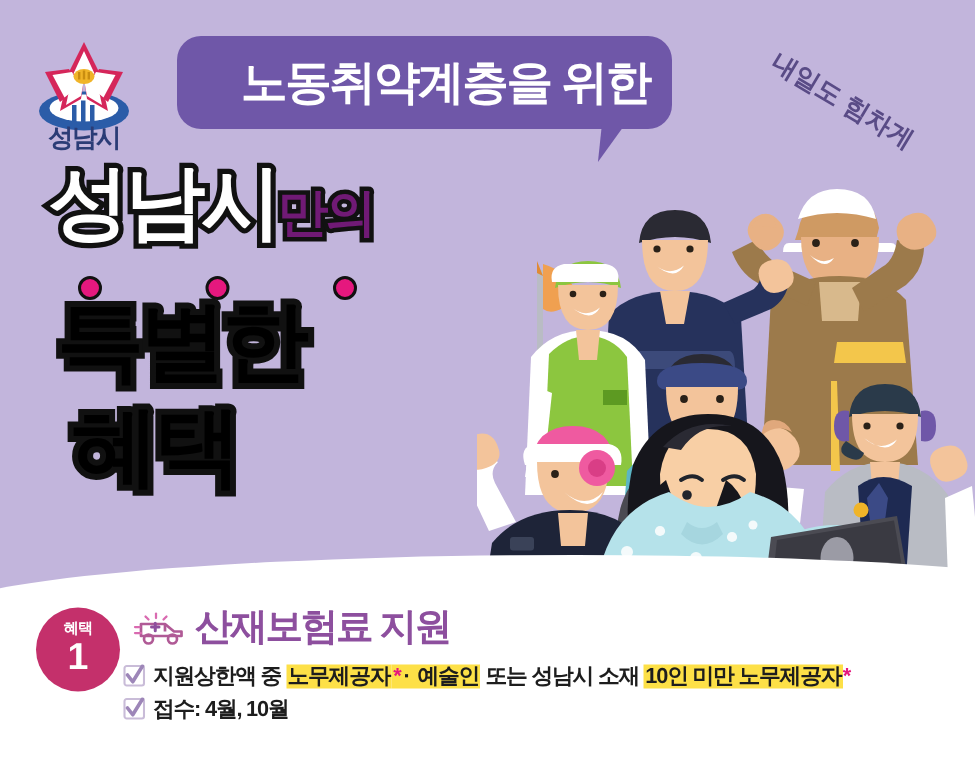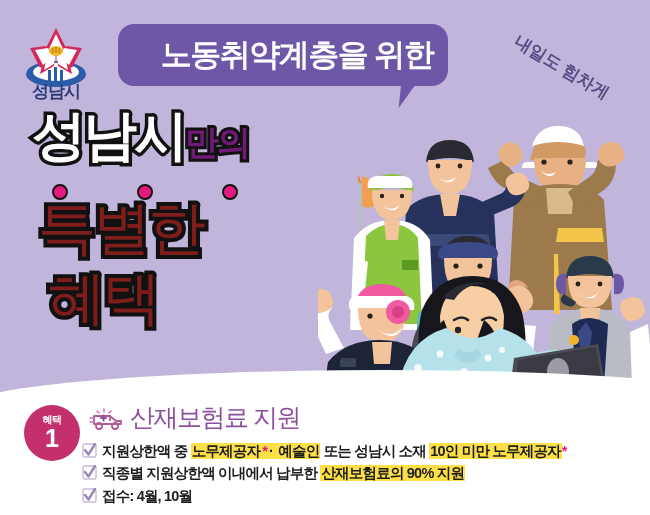--- a/index.html
+++ b/index.html
@@ -63,21 +63,21 @@
   }
   #dots {
     position:absolute; left:52px; top:184px;
     width:186px; display:flex; justify-content:space-between;
   }
   .dot {
     width:16px; height:16px; border-radius:50%;
     background:#e5187e; border:2.5px solid #111;
   }
   #hl-yellow1, #hl-yellow2 {
-    font-size:58px; font-weight:normal; color:#7f1d1d;
+    font-size:58px; font-weight:bold; color:#000000;
     letter-spacing:-3px; line-height:1.03;
     -webkit-text-stroke:8px #111;
     paint-order:stroke fill;
     white-space:nowrap;
   }
   #row-yellow1 { position:absolute; left:38px; top:198px; }
   #row-yellow2 { position:absolute; left:48px; top:268px; }
 
   
   #handwriting {
@@ -108,21 +108,21 @@
     align-items:center; justify-content:center;
     line-height:1;
   }
   #badge-label { font-size:10px; font-weight:bold; letter-spacing:-0.5px; }
   #badge-number { font-size:25px; font-weight:bold; margin-top:1px; }
 
   #benefit-icon { position:absolute; left:88px; top:404px; width:40px; height:30px; }
 
   #benefit-title {
     position:absolute; left:130px; top:401px;
-    font-size:25px; font-weight:normal; color:#8d4f9e;
+    font-size:25px; font-weight:bold; color:#8d4f9e;
     letter-spacing:-1.5px; white-space:nowrap;
   }
 
   #bullets { position:absolute; left:82px; top:440px; width:560px; }
   .bullet {
     display:flex; align-items:flex-start;
     font-size:14.5px; font-weight:bold;
     color:#1d1d1d; letter-spacing:-0.8px;
     line-height:1.55; white-space:nowrap;
   }
@@ -380,26 +380,17 @@
       </span>
       <span class="bullet-text"><span>지원상한액 중 </span><span class="hl-y">노무제공자</span><span class="hl-y ast">*</span><span class="hl-y">·</span><span class="hl-y"> 예술인</span><span> 또는 성남시 소재 </span><span class="hl-y">10인 미만 노무제공자</span><span class="ast">*</span></span>
     </div>
     <div class="bullet">
       <span class="check">
         <svg width="15" height="15" viewBox="0 0 15 15">
           <rect x="1" y="1" width="13" height="13" rx="1.5" fill="none" stroke="#c9bcd8" stroke-width="1.4"></rect>
           <path d="M3 7 l3.5 4.5 L13 1" fill="none" stroke="#9d86b8" stroke-width="2.4" stroke-linecap="round" stroke-linejoin="round"></path>
         </svg>
       </span>
-      <span class="bullet-text"><span>직종별 지원상한액 이내에서 납부한 </span><span class="hl-y">산재보험료의 90% 지원</span></span>
-    </div>
-    <div class="bullet">
-      <span class="check">
-        <svg width="15" height="15" viewBox="0 0 15 15">
-          <rect x="1" y="1" width="13" height="13" rx="1.5" fill="none" stroke="#c9bcd8" stroke-width="1.4"></rect>
-          <path d="M3 7 l3.5 4.5 L13 1" fill="none" stroke="#9d86b8" stroke-width="2.4" stroke-linecap="round" stroke-linejoin="round"></path>
-        </svg>
-      </span>
       <span class="bullet-text"><span>접수: 4월, 10월</span></span>
     </div>
   </div>
 
 </div>
 
 </body></html>

